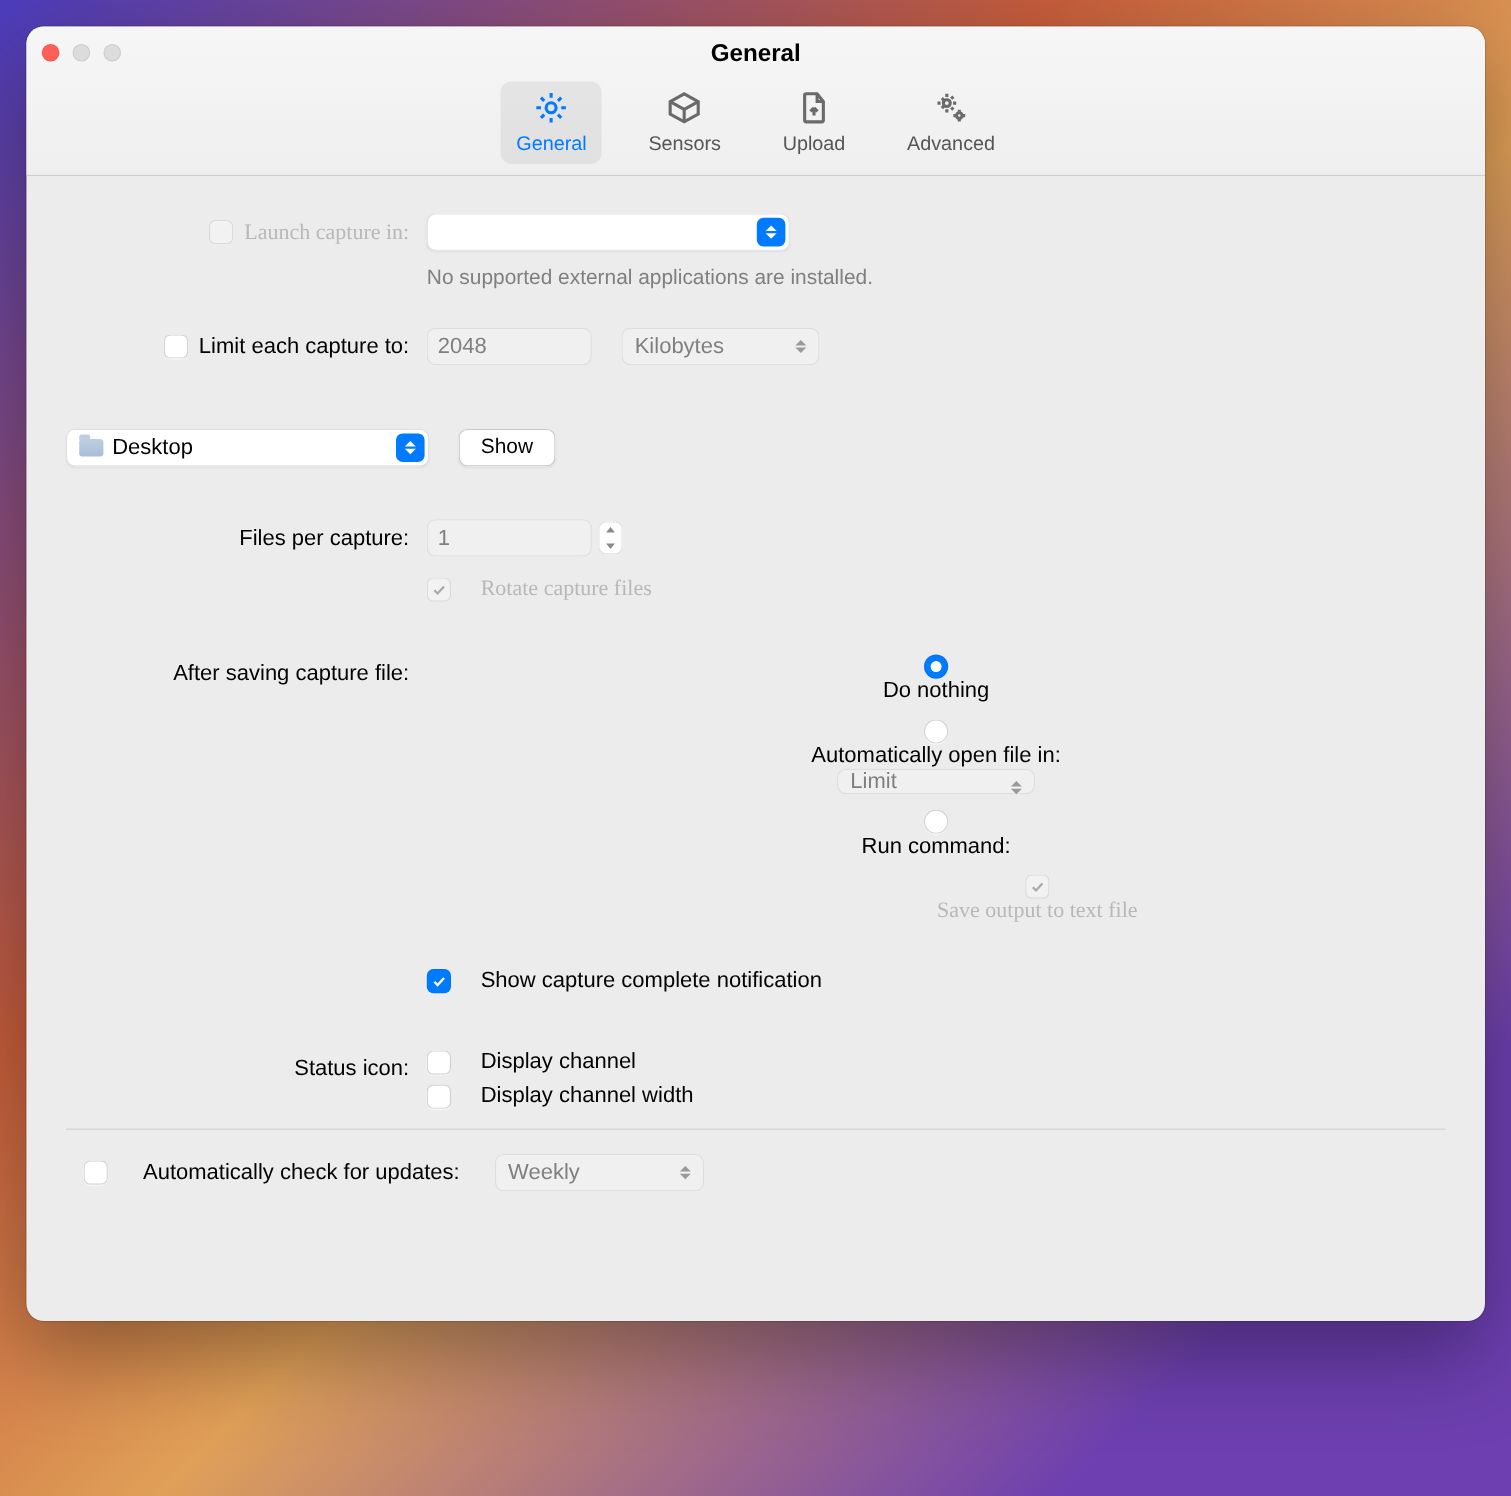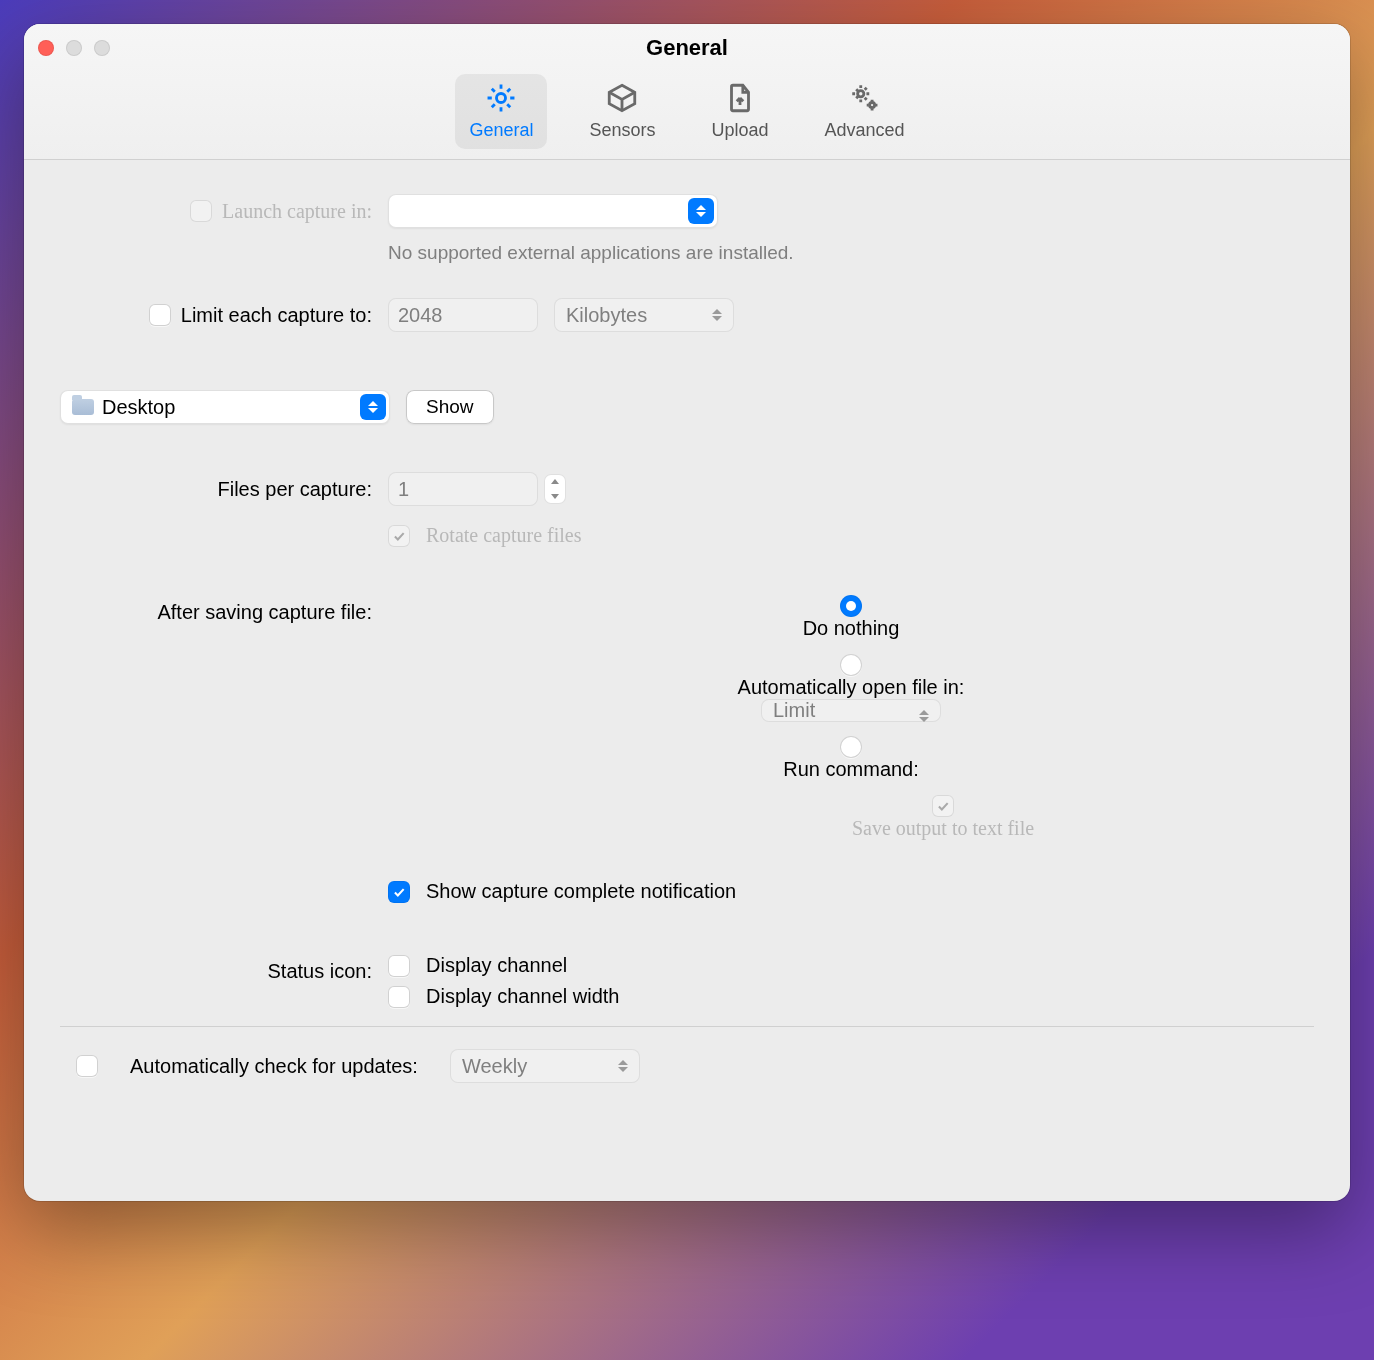--- a/index.html
+++ b/index.html
@@ -96,21 +96,21 @@
   }
   .valcol {
     flex: 1 1 auto;
     display: flex; flex-direction: column;
     gap: 8px;
   }
   .lblcol.disabled, .disabled { color: var(--muted2); font-family: Liberation Serif, serif; }
   label.lab { font-size: 20px; }
   .hint { color: var(--muted); font-size: 19px; margin-top: 6px; }
 
-  .hrow { display: flex; align-items: center; gap: 16px; text-align: center; }
+  .hrow { display: flex; align-items: center; gap: 27px; text-align: center; }
 
   
   .checkbox, .radio {
     width: 22px; height: 22px; flex-shrink: 0; display: inline-flex;
     align-items: center; justify-content: center;
     border-radius: 6px; background: #fff;
     box-shadow: inset 0 0 0 1px rgba(0,0,0,.18), 0 1px 0 rgba(255,255,255,.6);
   }
   .radio { border-radius: 50%; }
   .checkbox.checked { background: var(--accent); box-shadow: inset 0 0 0 1px rgba(0,0,0,.05); }

